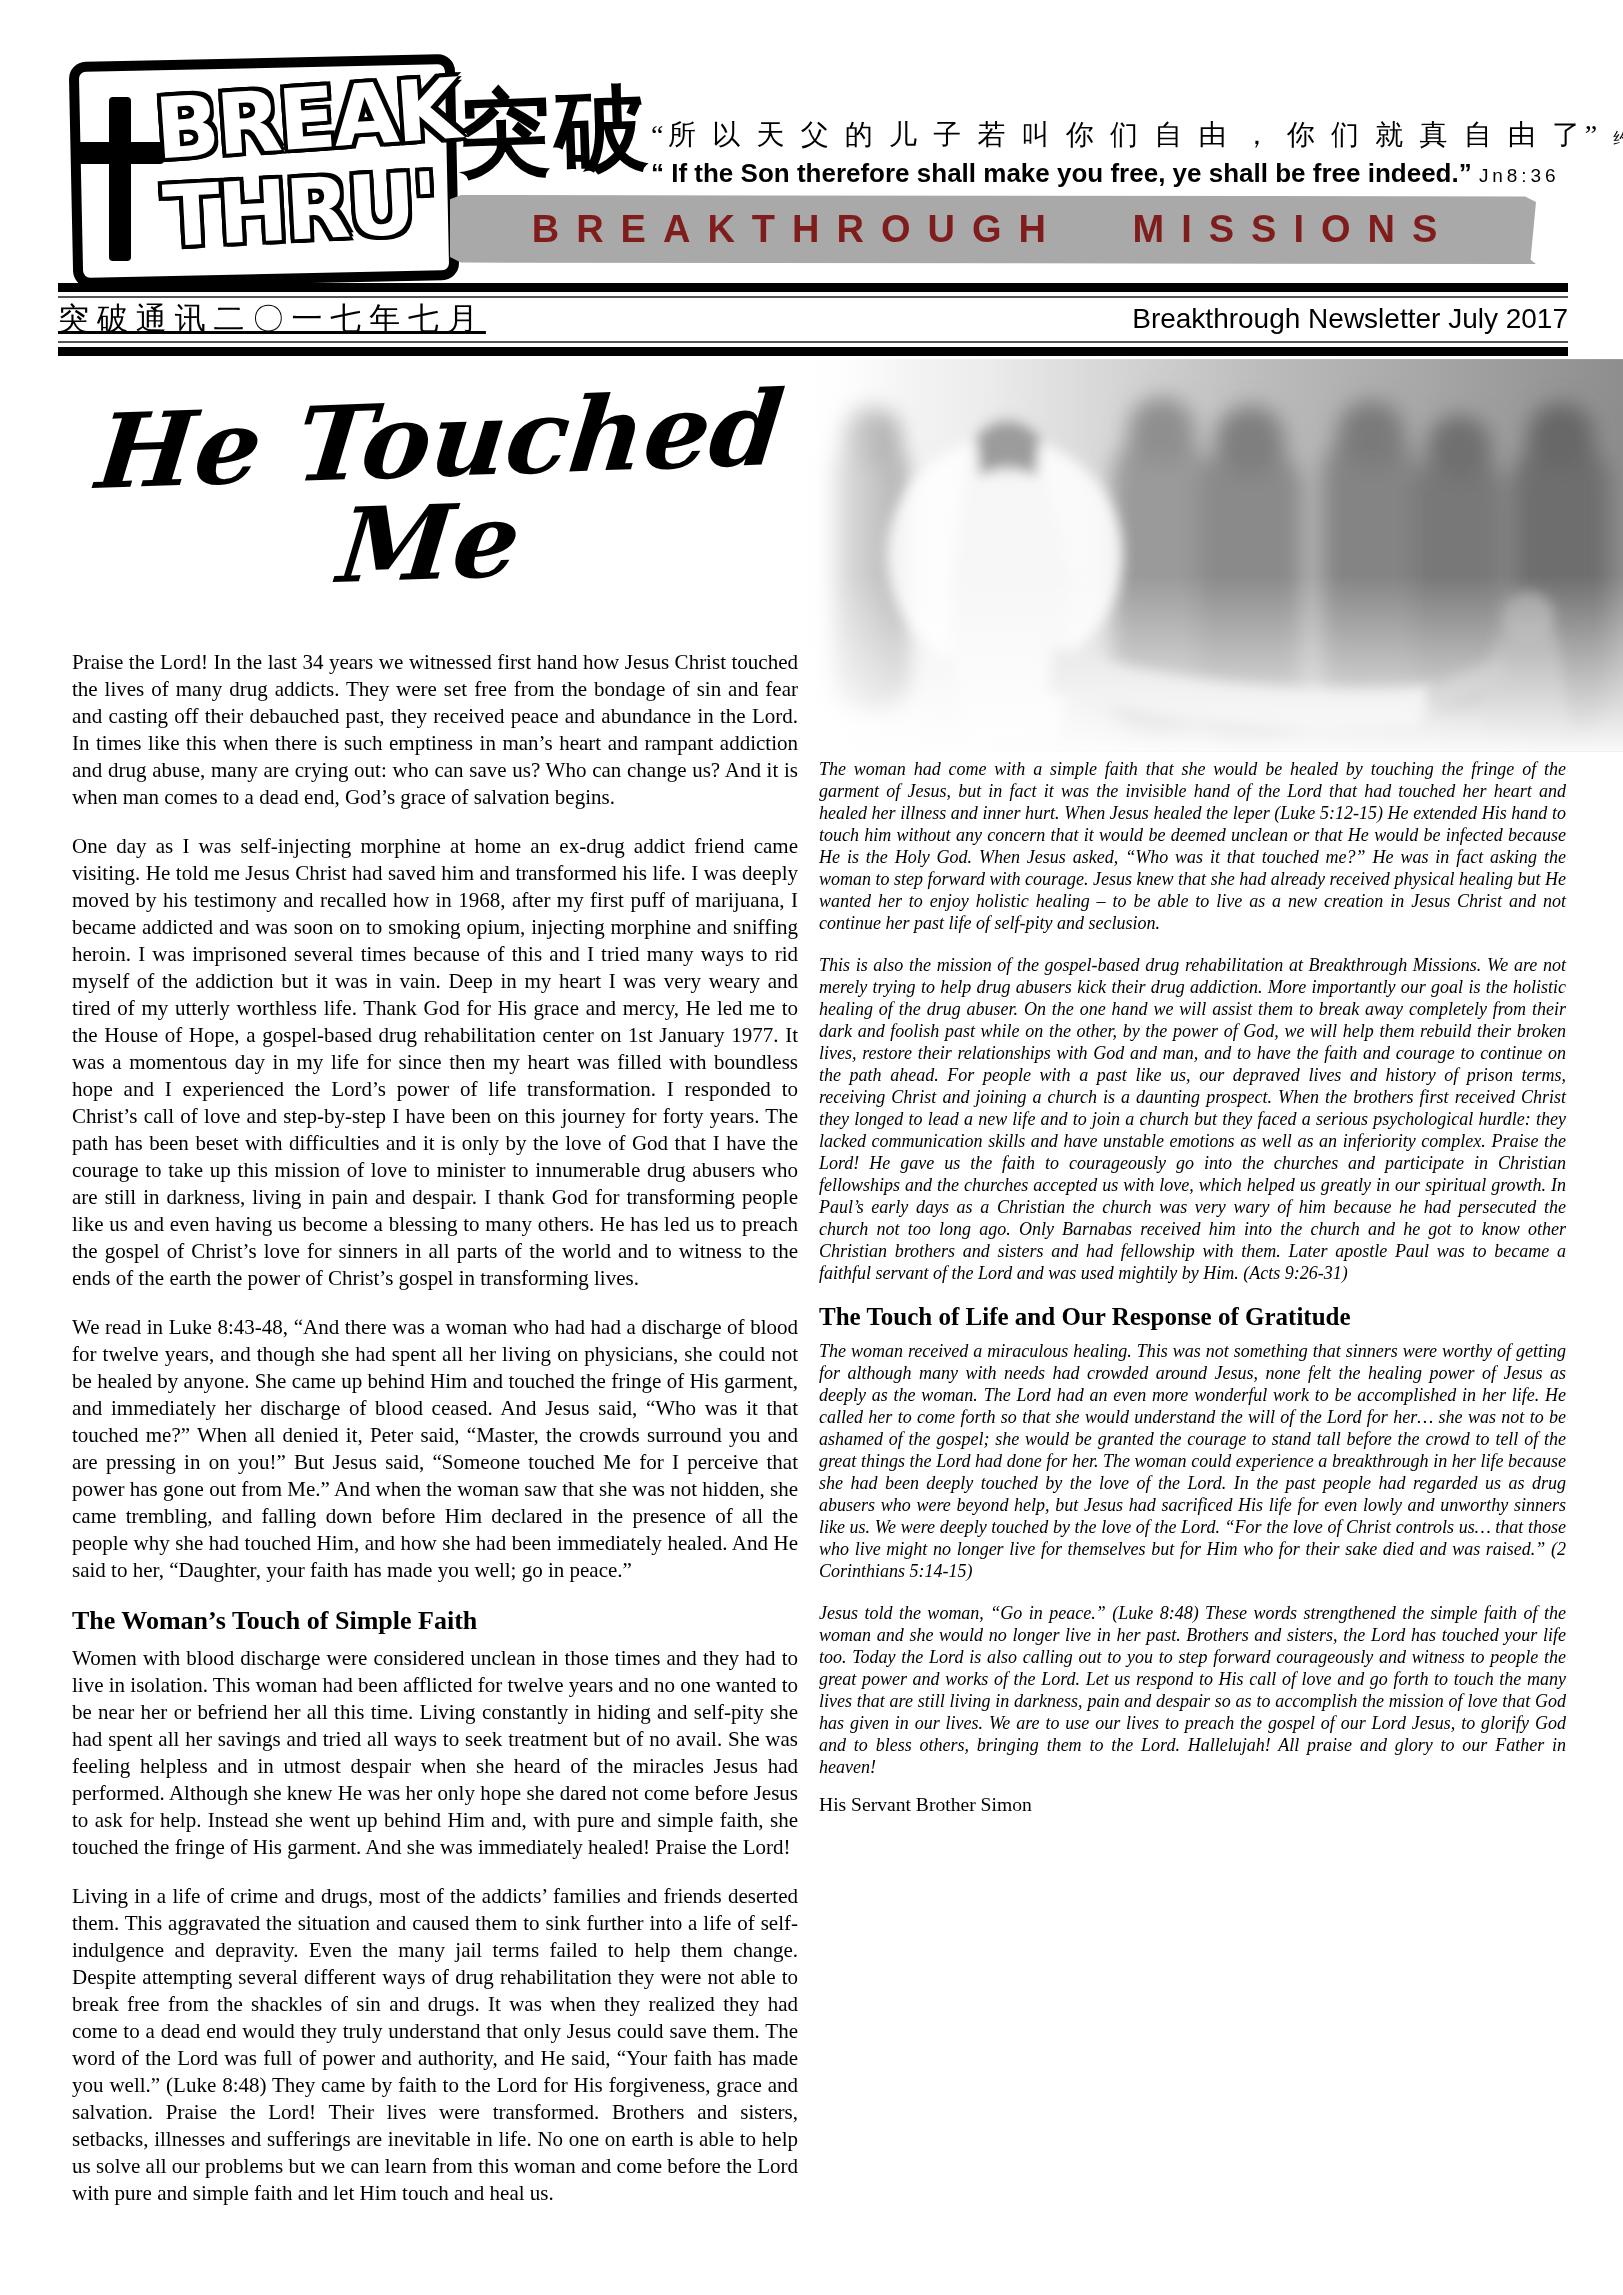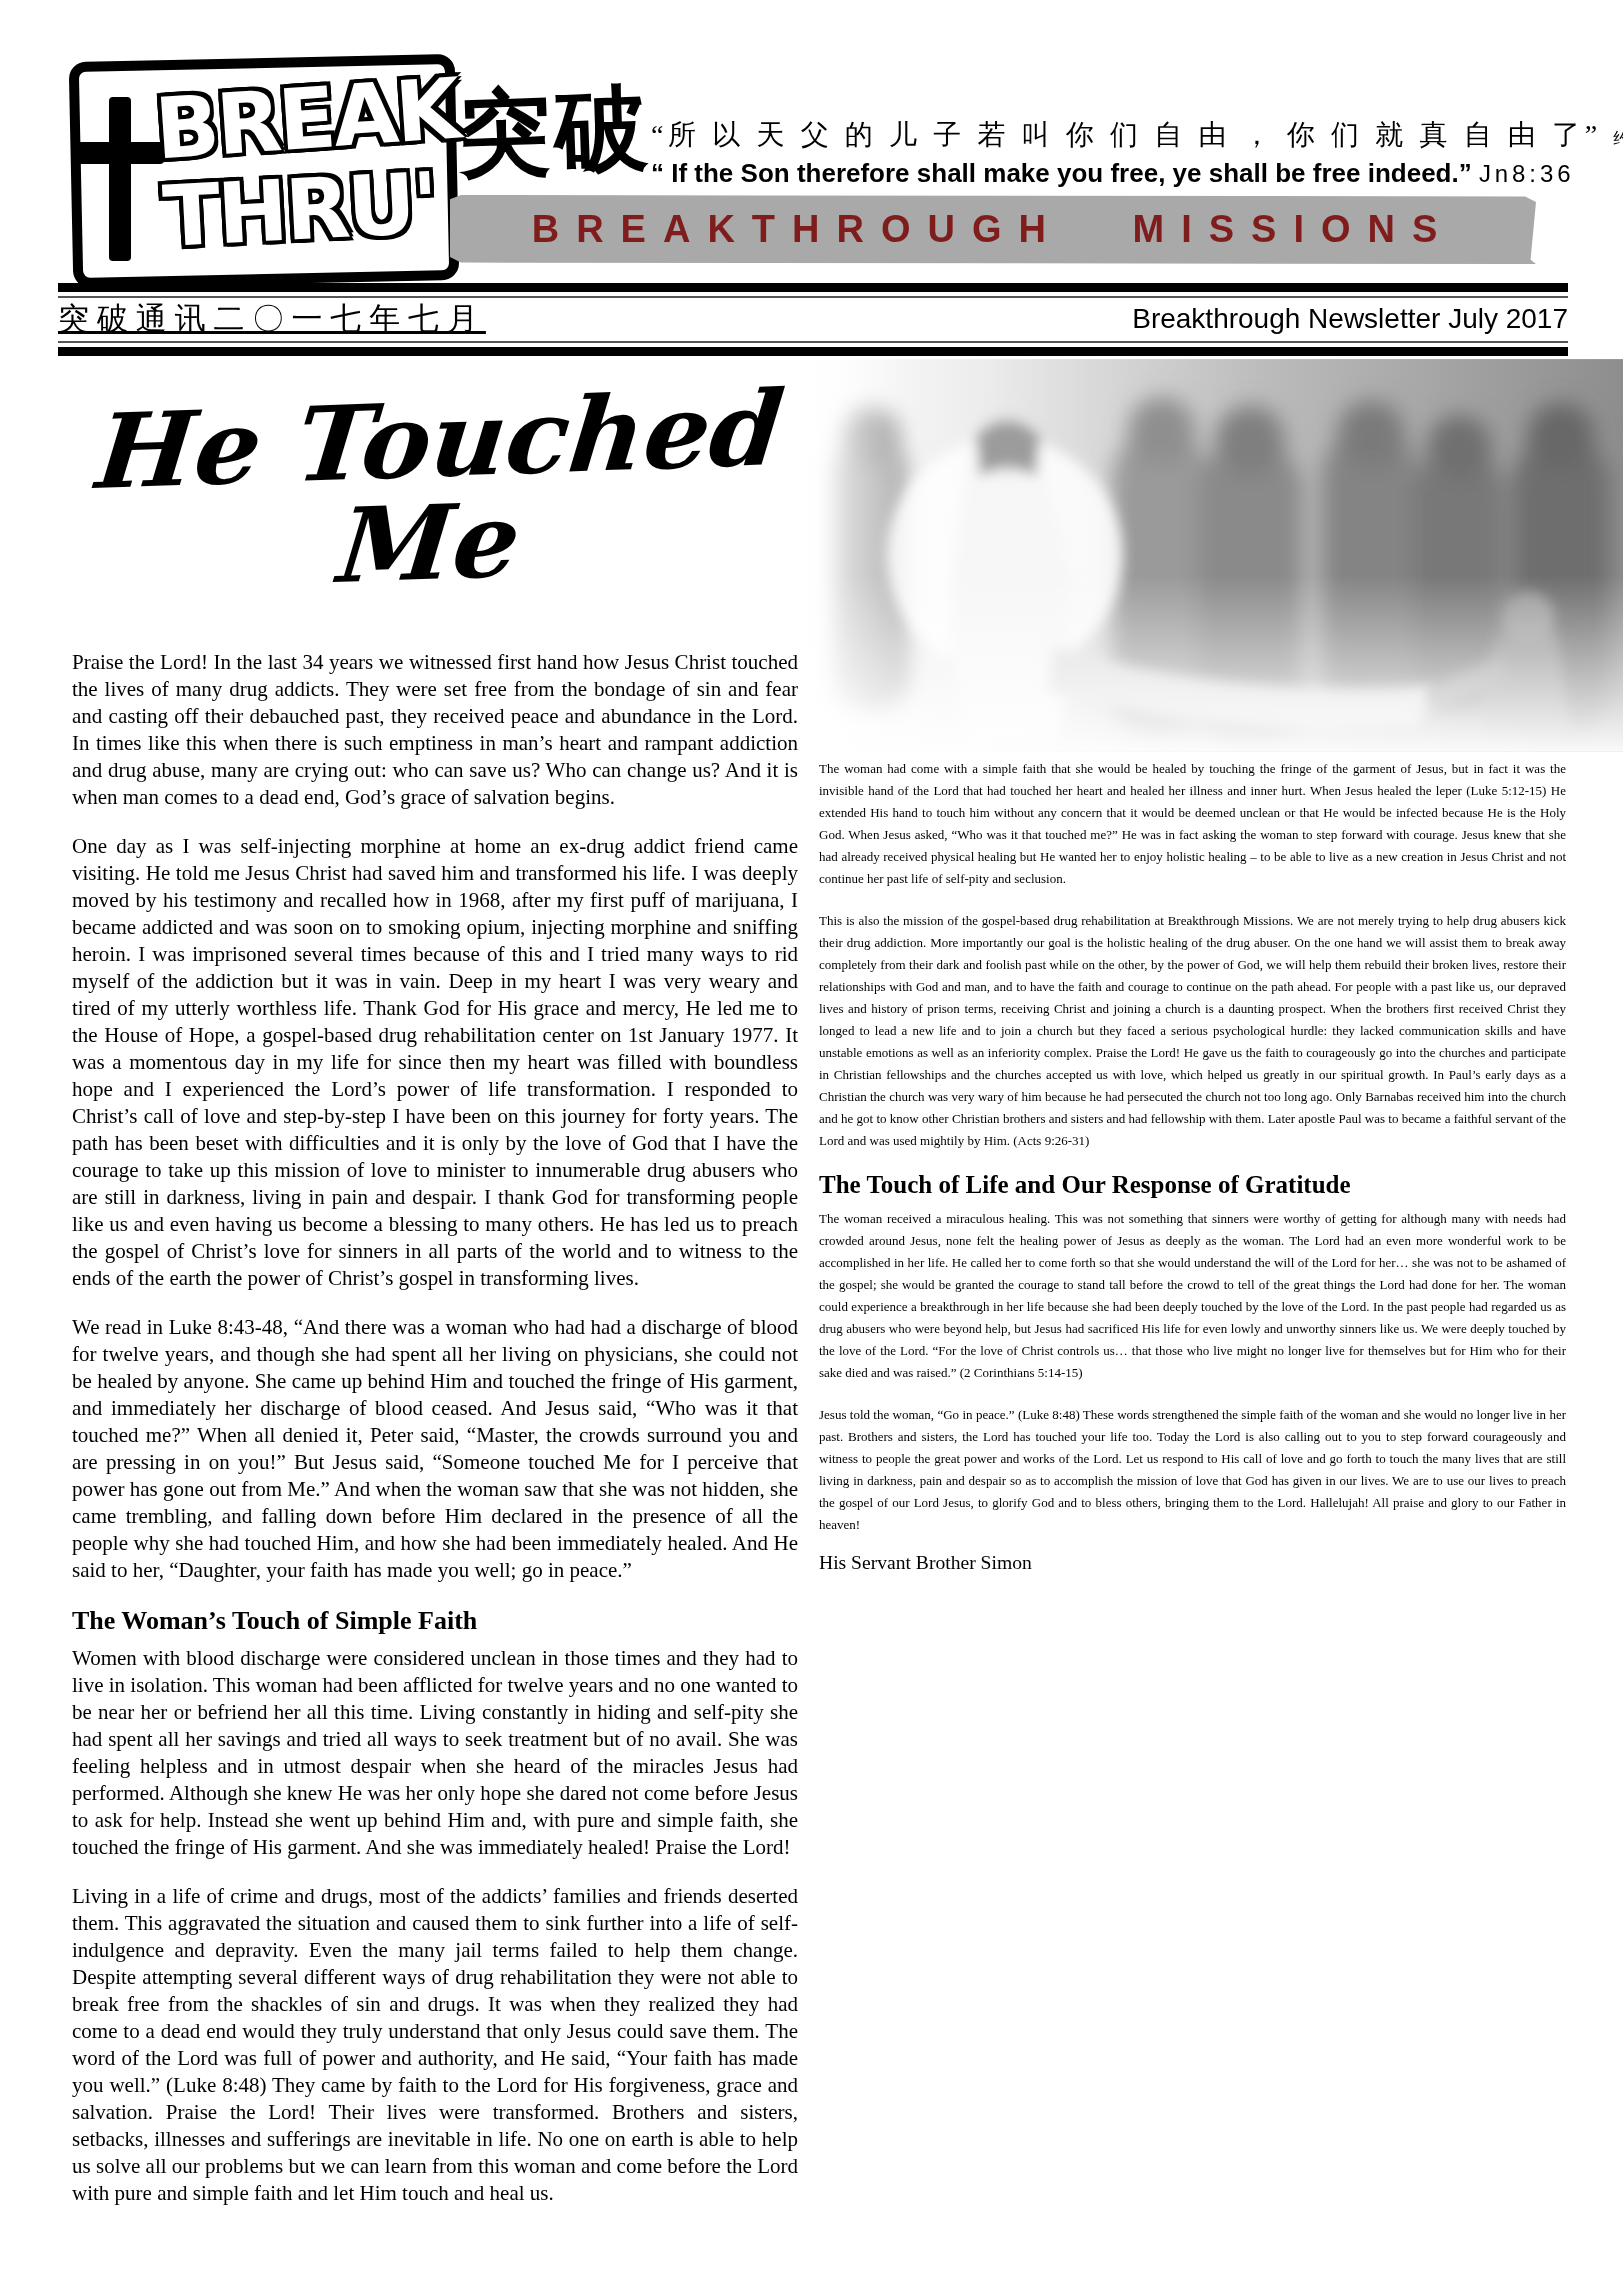--- a/index.html
+++ b/index.html
@@ -28,21 +28,21 @@
     position:absolute; left:458px; top:85px; width:203px;
     font-family:"DejaVu Sans", sans-serif; font-weight:900; font-size:93px; line-height:1;
     letter-spacing:3.9px; transform:rotate(-2deg); color:#000;
     text-shadow:1.3px 1.3px 0 #fff inset;
   }
 
   .verse { position:absolute; left:651px; top:116px; width:916px; }
   .verse-cn { font-size:28px; letter-spacing:4.6px; white-space:nowrap; }
   .verse-cn-ref { font-size:16.4px; letter-spacing:1.3px; }
   .verse-en { font-family:"Liberation Sans", sans-serif; font-weight:bold; font-size:26px; margin-top:3.9px; white-space:nowrap; }
-  .verse-en-ref { font-family:"Liberation Sans", sans-serif; font-weight:normal; font-size:24px; letter-spacing:3.9px; }
+  .verse-en-ref { font-family:"Liberation Sans", sans-serif; font-weight:normal; font-size:19px; letter-spacing:3.9px; }
 
   .banner {
     position:absolute; left:450px; top:195px; width:1086px; height:69px;
     background:#a9a9a9; display:flex; align-items:center; justify-content:center;
     clip-path:polygon(0 6%,1% 0,99% 2%,100% 10%,99.5% 94%,100% 100%,1% 98%,0 90%);
   }
   .banner-text {
     color:#7f1d1d; font-family:"Liberation Sans", sans-serif; font-weight:bold;
     font-size:38px; letter-spacing:17px; word-spacing:42px; white-space:nowrap;
   }
@@ -66,21 +66,21 @@
   .col-right { position:absolute; left:819px; top:758px; width:747px; }
 
   .title-script {
     font-family:"DejaVu Serif", serif; font-style:italic; font-weight:bold;
     font-size:103px; line-height:1; text-align:center;
     transform:skewX(-8deg) rotate(-2deg);
     margin:23.6px 0 55px 0;
   }
 
   .col-left  p { font-size:21px; line-height:27px; text-align:justify; margin:0 0 22px 0; }
-  .col-right p { font-size:13px; line-height:22px; text-align:justify; margin:0 0 19.6px 0; }
+  .col-right p { font-size:18px; line-height:22px; text-align:justify; margin:0 0 19.6px 0;font-style:italic; }
 
   .sec-head   { font-weight:bold; margin:0 0 9.2px 0; }
   .col-left  .sec-head { font-size:26px; margin-top:3.9px; }
   .col-right .sec-head { font-size:25px; margin-top:6.5px; }
 
   .signature { text-align:left; font-size:19.6px; margin-top:-3.9px; }
 </style>
 </head>
 <body>
 

